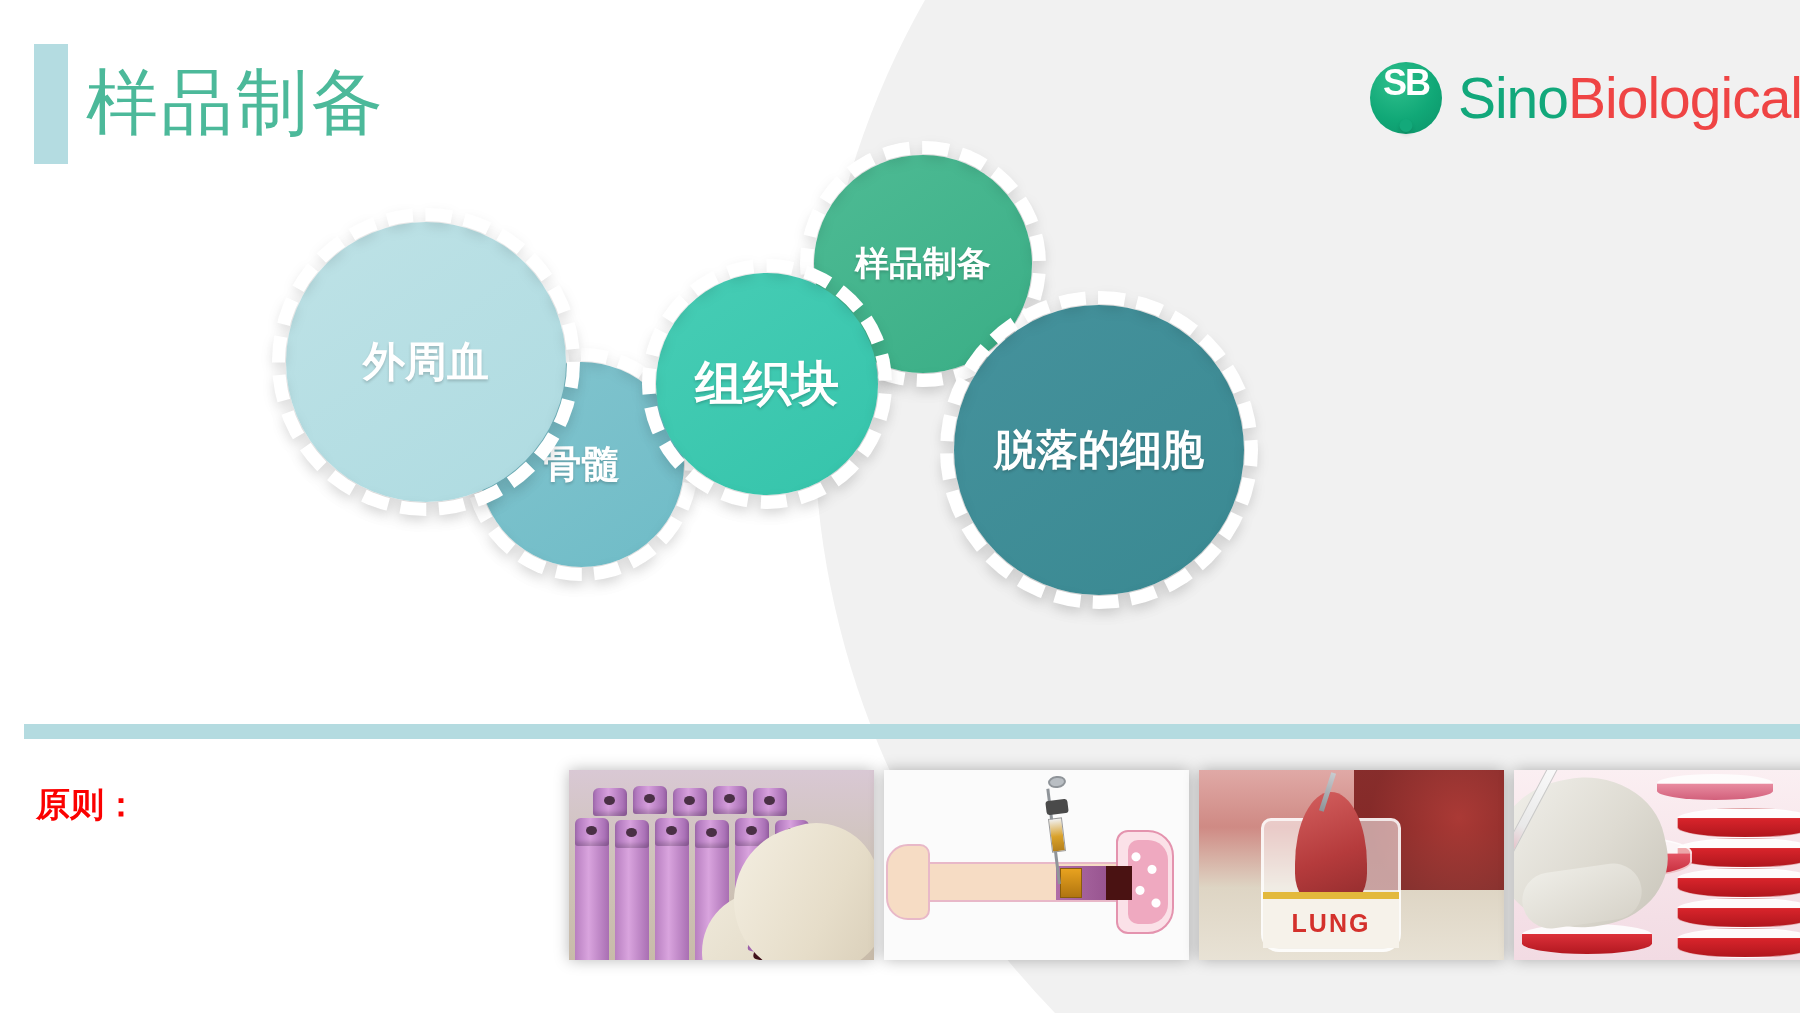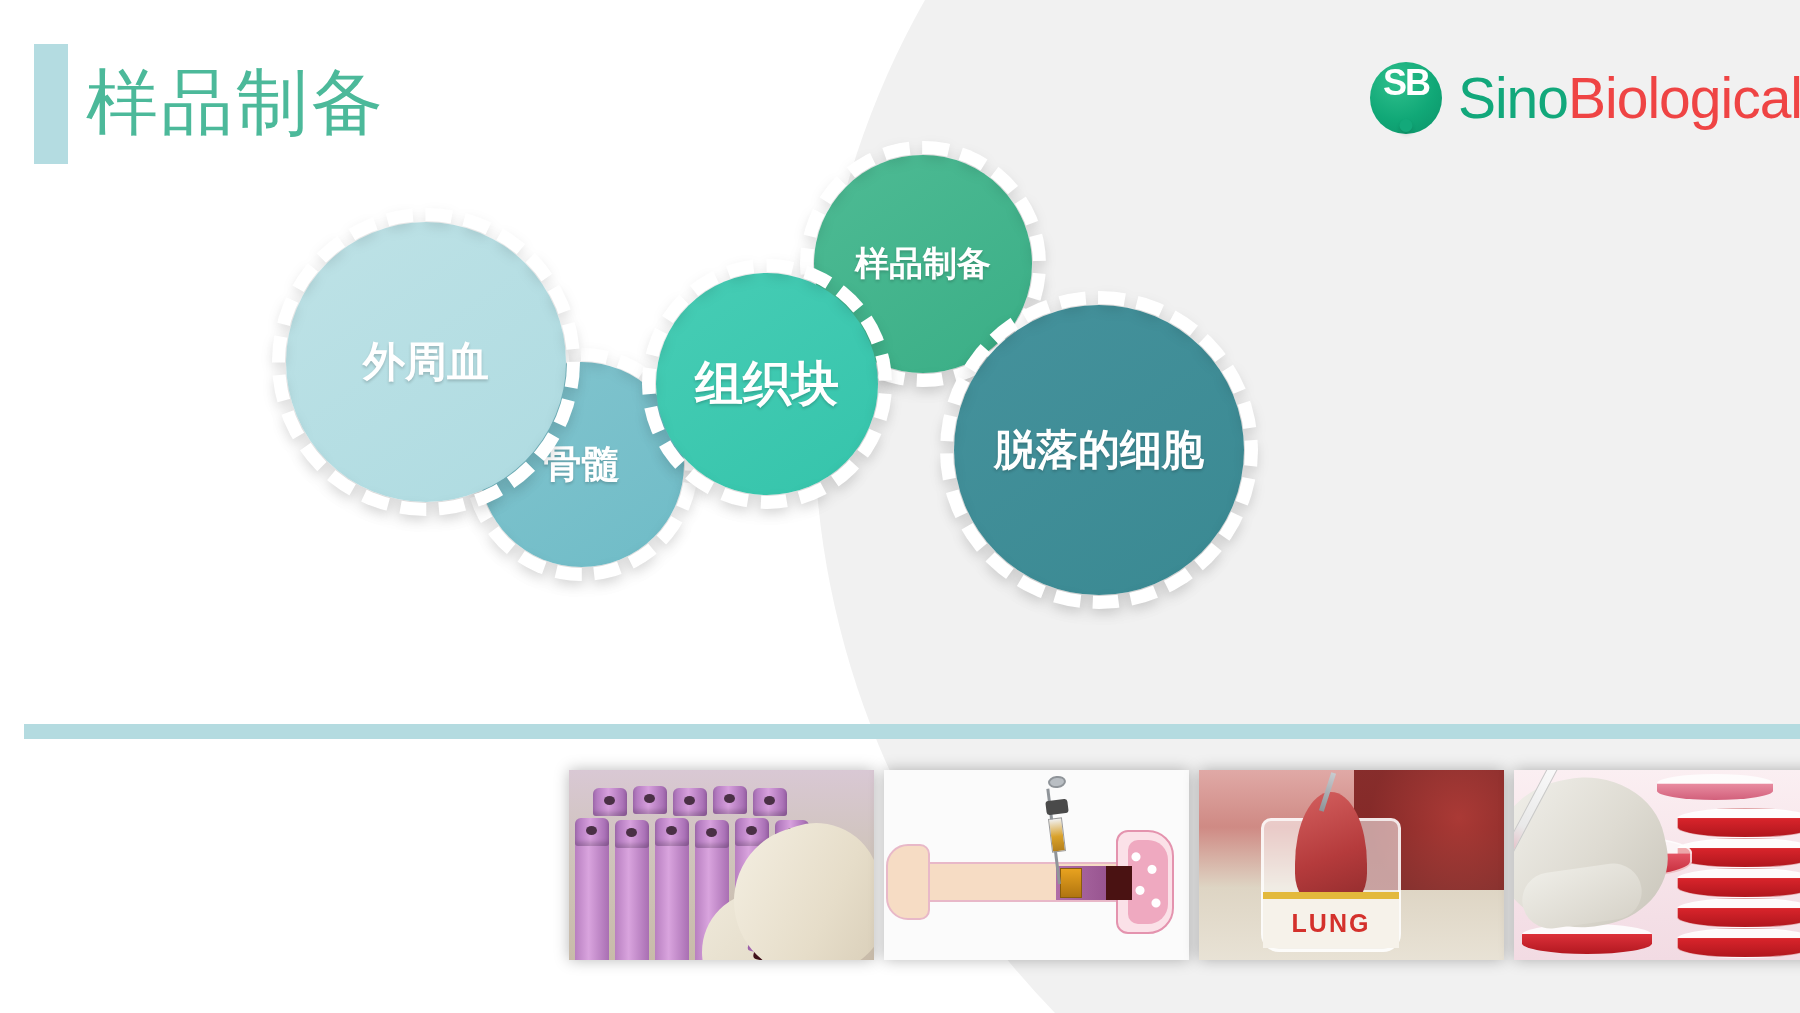--- a/index.html
+++ b/index.html
@@ -382,20 +382,21 @@
   <div class="circle" id="c4">
     <span class="clabel">样品制备</span>
   </div>
   <div class="circle" id="c5">
     <span class="clabel">脱落的细胞</span>
   </div>
 
   <div class="divider"></div>
 
   <div class="principle">
+    <div class="heading">原则：</div>
   </div>
 
   <div class="photos">
 
     <div class="photo p1">
       <div class="tubes">
         <div class="tube" style="left:6px;  top:54px; height:140px;"></div>
         <div class="tubecap" style="left:6px;  top:48px;"></div>
           <div class="capdot" style="left:17px; top:56px;"></div>
         <div class="tube" style="left:46px; top:56px; height:138px;"></div>

